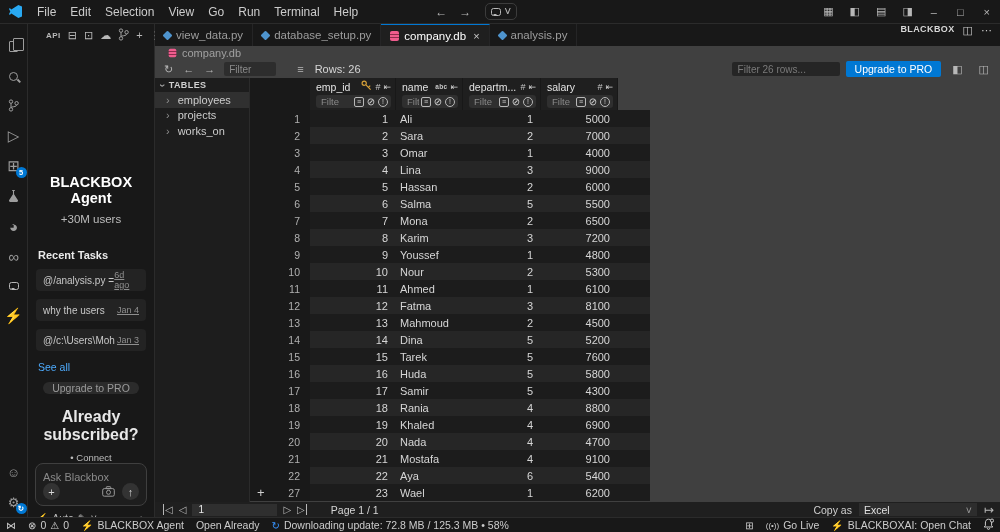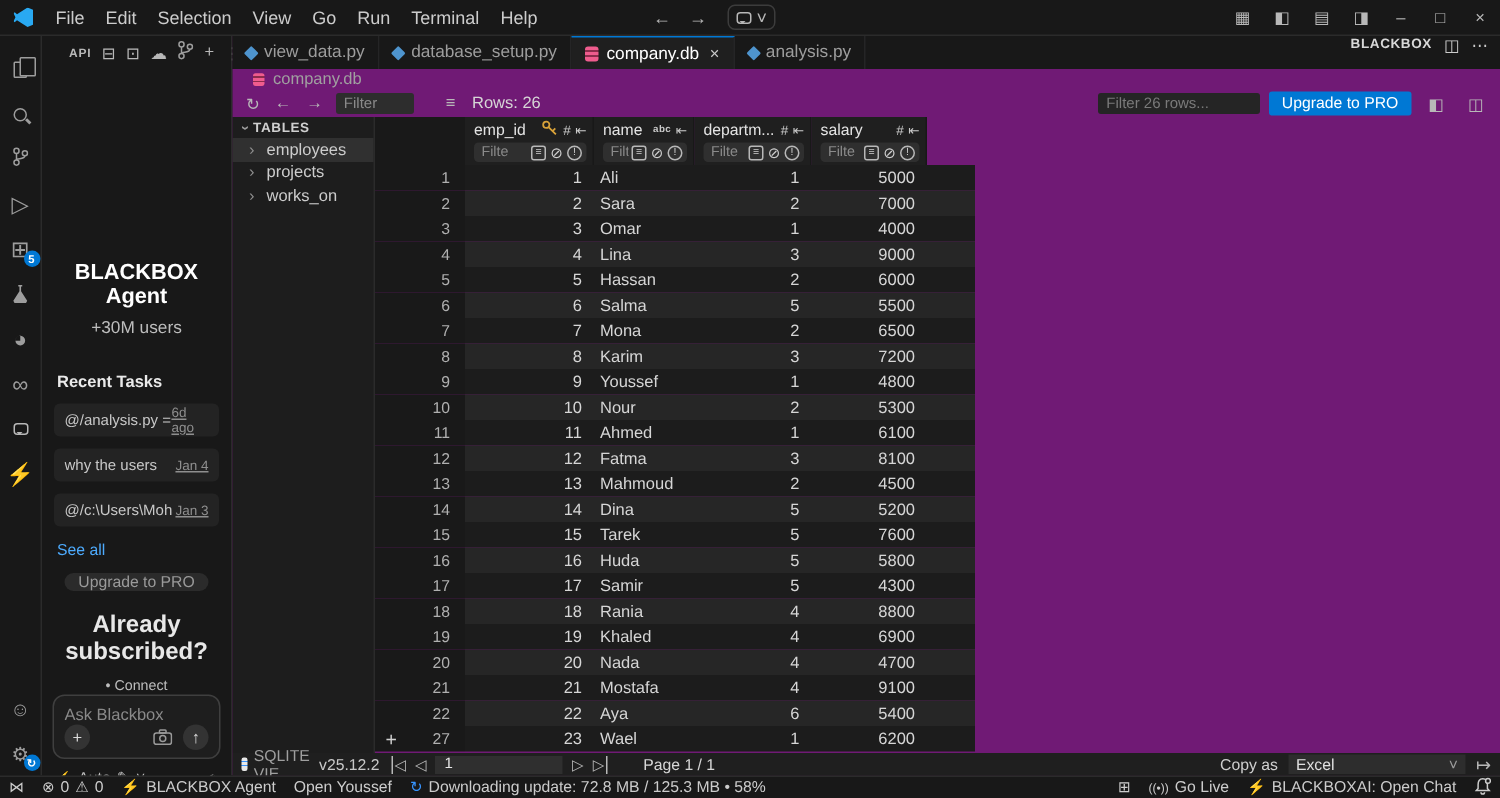--- a/index.html
+++ b/index.html
@@ -78,21 +78,21 @@
   #ask-input::placeholder { color:#8a8a8a; }
   #ask-row { margin-top:auto; display:flex; align-items:center; }
   .circle-btn { width:17px; height:17px; border-radius:50%; background:#333333; color:#d9d9d9;
                 display:flex; align-items:center; justify-content:center; font-size:11px; }
   #ask-cam { margin-left:auto; margin-right:7px; display:flex; }
   #auto-row { height:18px; margin:0 9px 3px 9px; display:flex; align-items:center; gap:4px;
               color:#bdbdbd; font-size:10.5px; }
   #auto-row .right { margin-left:auto; font-size:11px; color:#cccccc; }
 
   
-  #editor { position:absolute; top:24px; left:155px; width:845px; height:493px; background:#701a75; }
+  #editor { position:absolute; top:24px; left:155px; width:845px; height:493px; background:#404040; }
   #tabbar { height:22px; background:#181818; display:flex; align-items:stretch; }
   #tabs { display:flex; }
   .tab { display:flex; align-items:center; gap:5px; padding:0 9px; font-size:11.5px;
          color:#9d9d9d; background:#181818; border-right:1px solid #252526; }
   .tab.active { background:#1f1f1f; color:#ffffff; border-top:1px solid #0078d4; }
   .tab .close { font-size:11px; color:#cccccc; margin-left:2px; }
   .py-ico { width:7px; height:7px; background:#4e94ce; transform:rotate(45deg); border-radius:1px; }
   .db-ico { width:9px; height:10px; border-radius:2px;
             background:linear-gradient(#ef5c8e 0 2.5px,#8c2c4c 2.5px 3.5px,#ef5c8e 3.5px 6px,#8c2c4c 6px 7px,#ef5c8e 7px); }
   #editor-actions { margin-left:auto; display:flex; gap:8px; padding-right:8px;
@@ -702,25 +702,20 @@
                 <div class="cell num" style="width: 78px;">1</div>
                 <div class="cell num" style="width: 77px;">6200</div>
                 <div class="cell" style="width: 32px;"></div>
               </div>
             </div>
           </div>
       </div>
     </div>
 
     <div id="pagerow">
-      <div id="sqlite-ext">
-        <span class="ext-ico"></span>
-        <span>SQLITE VIE...</span>
-        <span class="ver">v25.12.2</span>
-      </div>
       <div id="pagination">
         <span class="pg-ico bar-l">◁</span>
         <span class="pg-ico">◁</span>
         <input id="page-input" value="1" style="">
         <span class="pg-ico">▷</span>
         <span class="pg-ico bar-r">▷</span>
         <span id="page-label">Page 1 / 1</span>
       </div>
       <div id="copyas">
         <span>Copy as</span>
@@ -741,21 +736,21 @@
       <span class="sb-ico">⊗</span>
       <span>0</span>
       <span class="sb-ico">⚠</span>
       <span>0</span>
     </span>
     <span class="sb-item">
       <span class="sb-ico orange">⚡</span>
       <span>BLACKBOX Agent</span>
     </span>
     <span class="sb-item">
-      <span>Open Youssef</span>
+      <span>Open Already</span>
     </span>
     <span class="sb-item">
       <span class="sb-ico blue">↻</span>
       <span>Downloading update: 72.8 MB / 125.3 MB • 58%</span>
     </span>
     <span id="sb-spacer"></span>
     <span class="sb-item">
         <span class="sb-ico">⊞</span>
       </span>
     <span class="sb-item">

